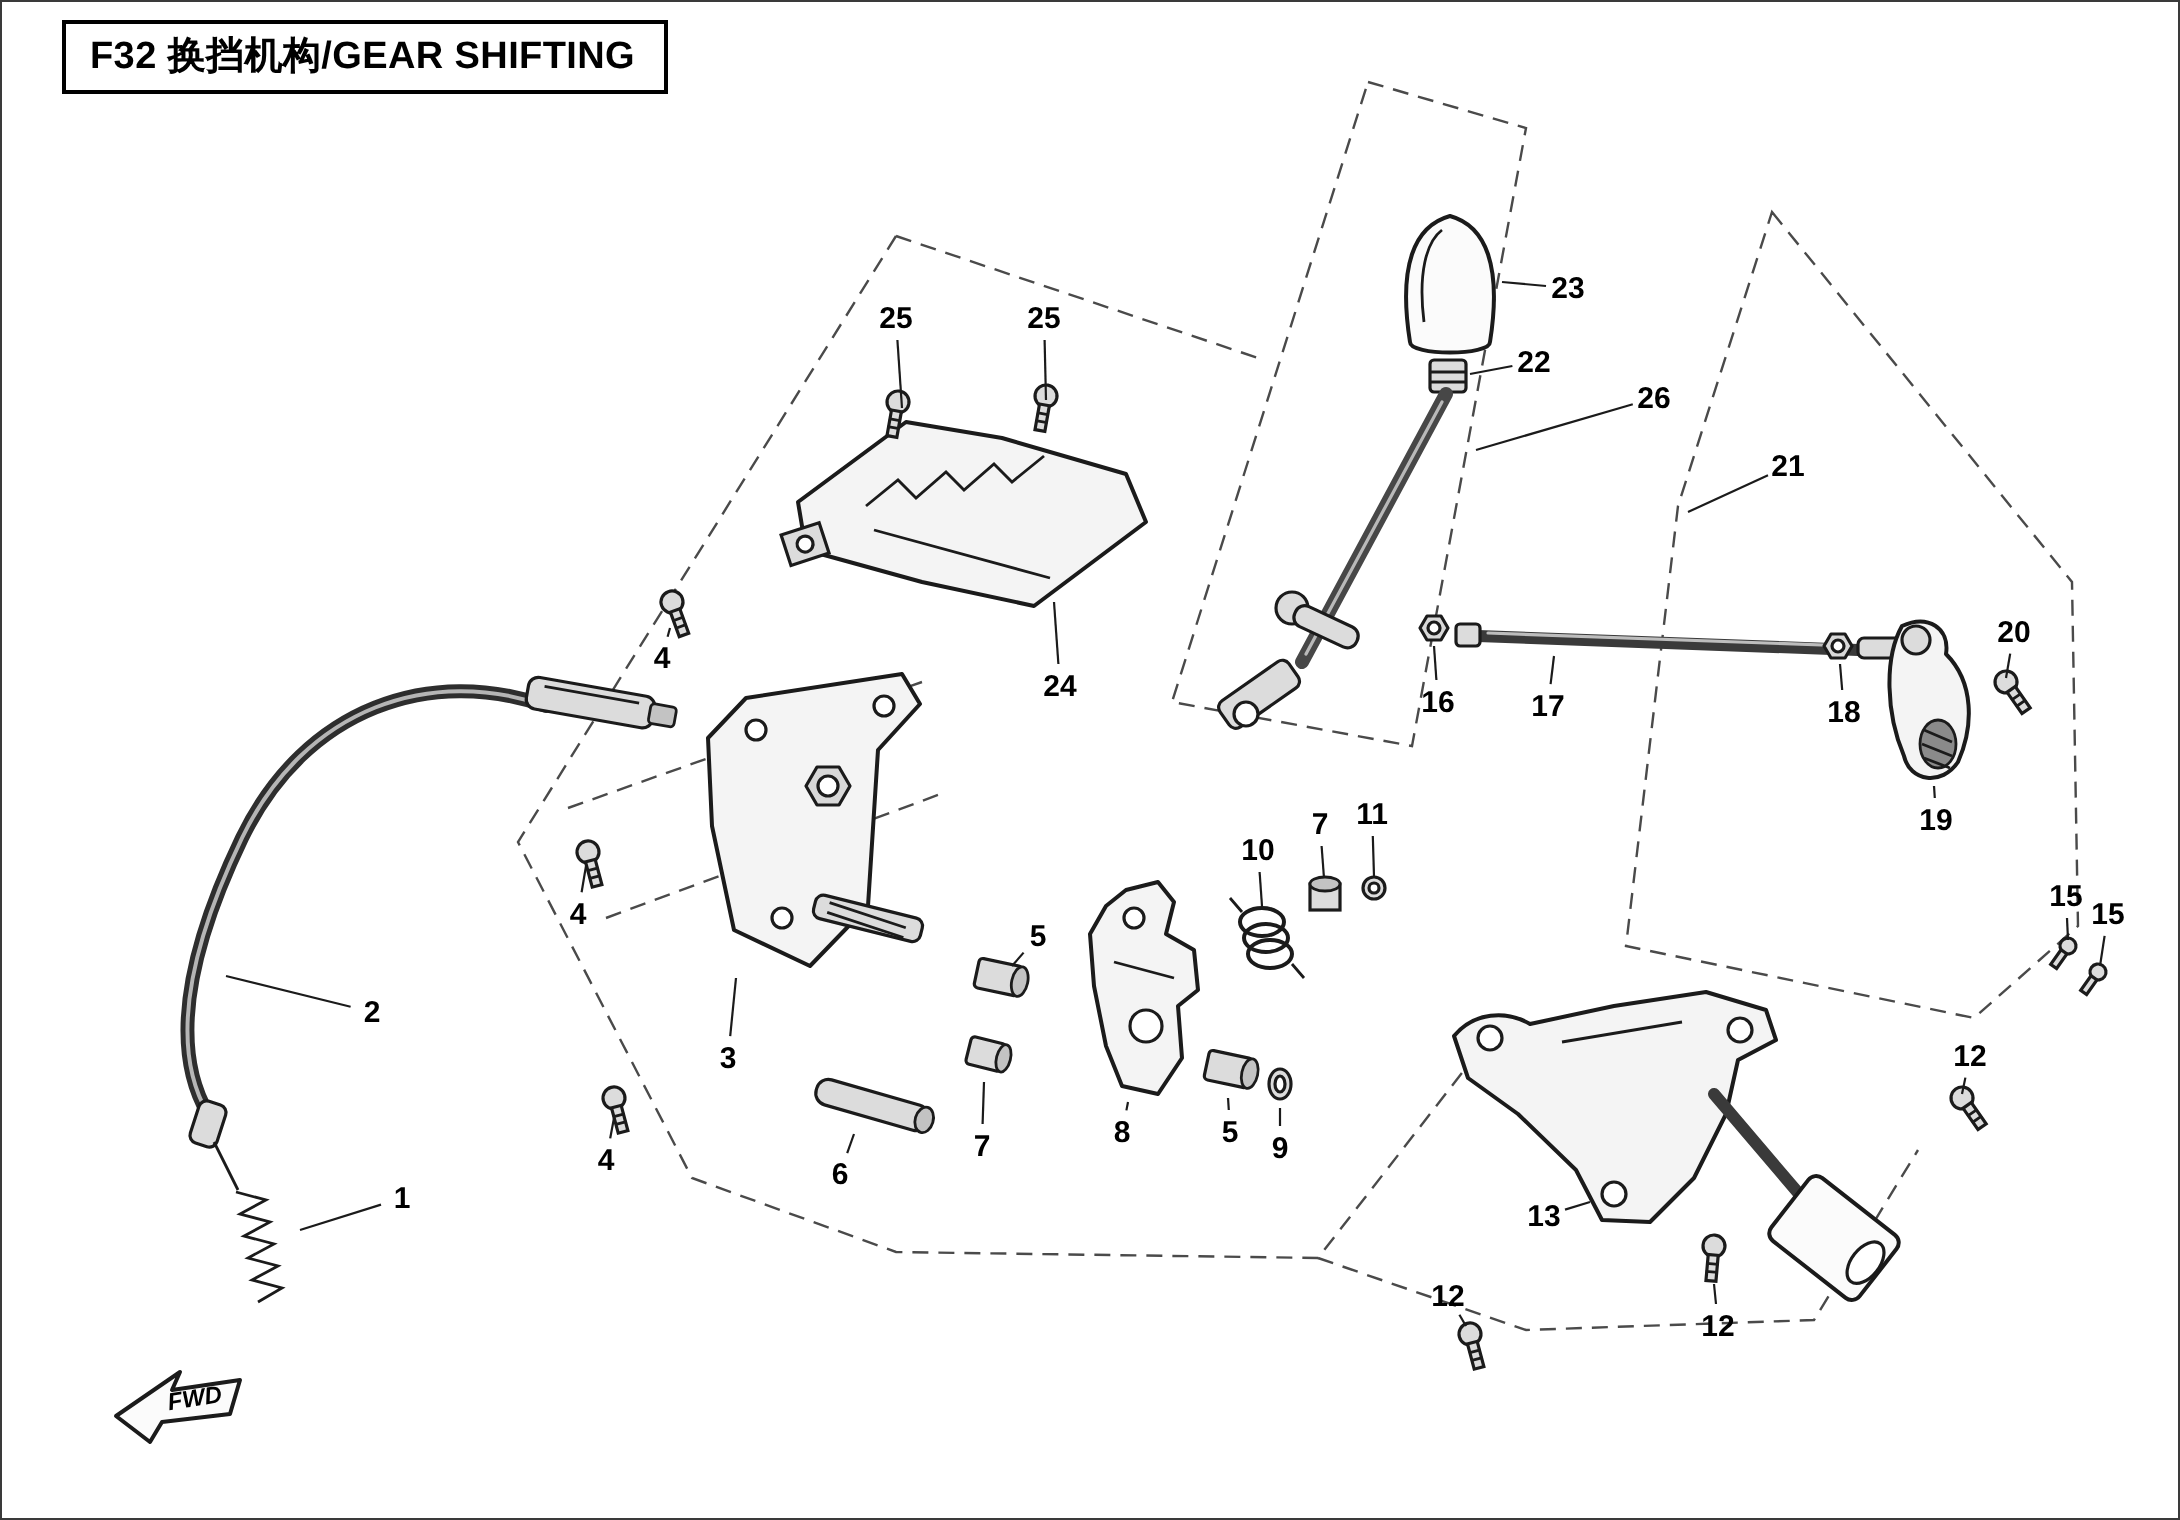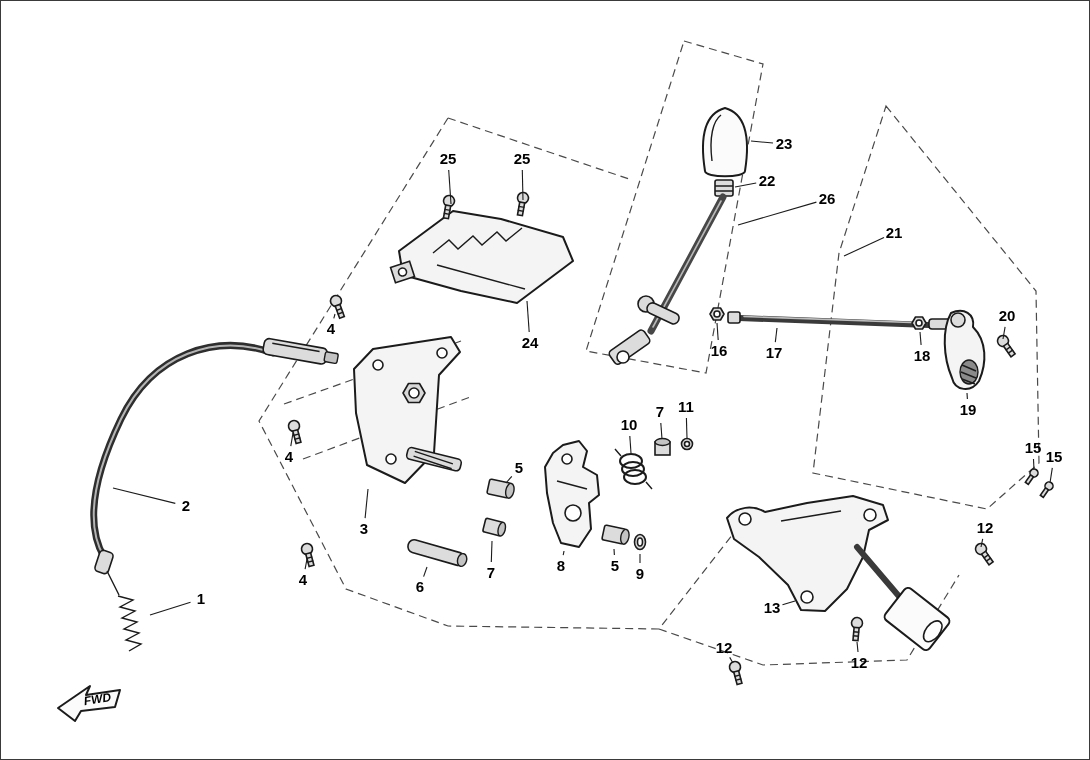--- a/index.html
+++ b/index.html
@@ -38,20 +38,23 @@
   .fwd-text{
     font-family:"Liberation Sans","DejaVu Sans",sans-serif;
     font-weight:bold;font-style:italic;font-size:12px;fill:#000;text-anchor:middle;
   }
 </style>
 </head>
 <body>
 
 <div class="page">
 
+  <div class="title-box">
+    <span class="title-text">F32 换挡机构/GEAR SHIFTING</span>
+  </div>
 
   <svg class="canvas" width="1090" height="760" viewBox="0 0 1090 760">
 
     <defs>
       <g id="bolt">
         <circle cx="0" cy="0" r="5.5" class="metal"></circle>
         <rect x="-2.5" y="4.5" width="5" height="13" class="metal"></rect>
         <path class="thinline" d="M-3,9 h6 M-3,13 h6"></path>
       </g>
       <g id="bolt-sm">

